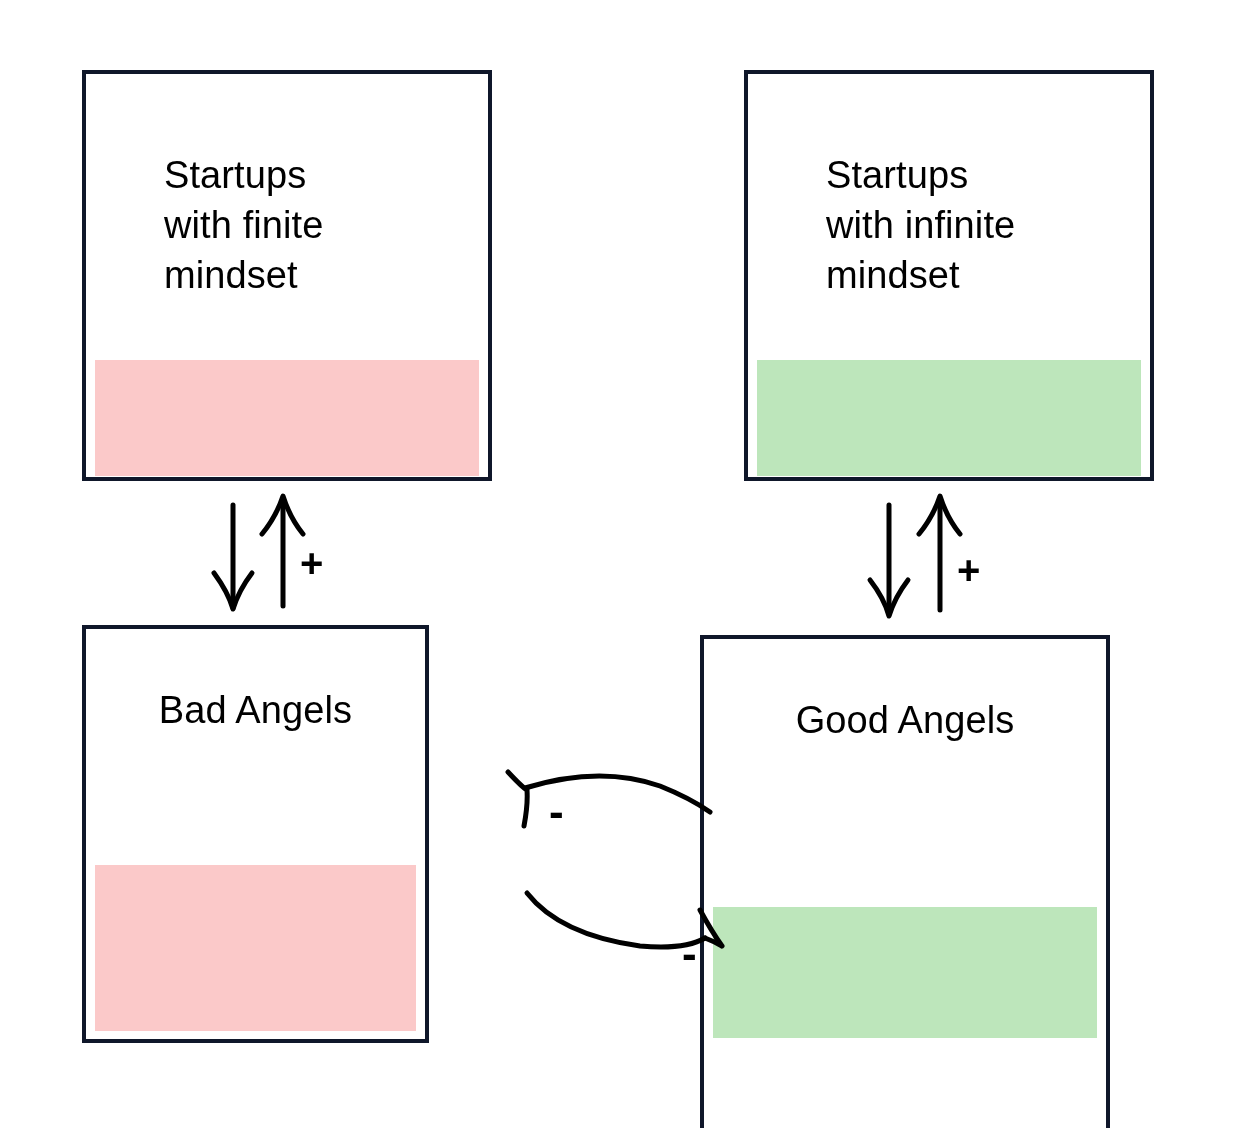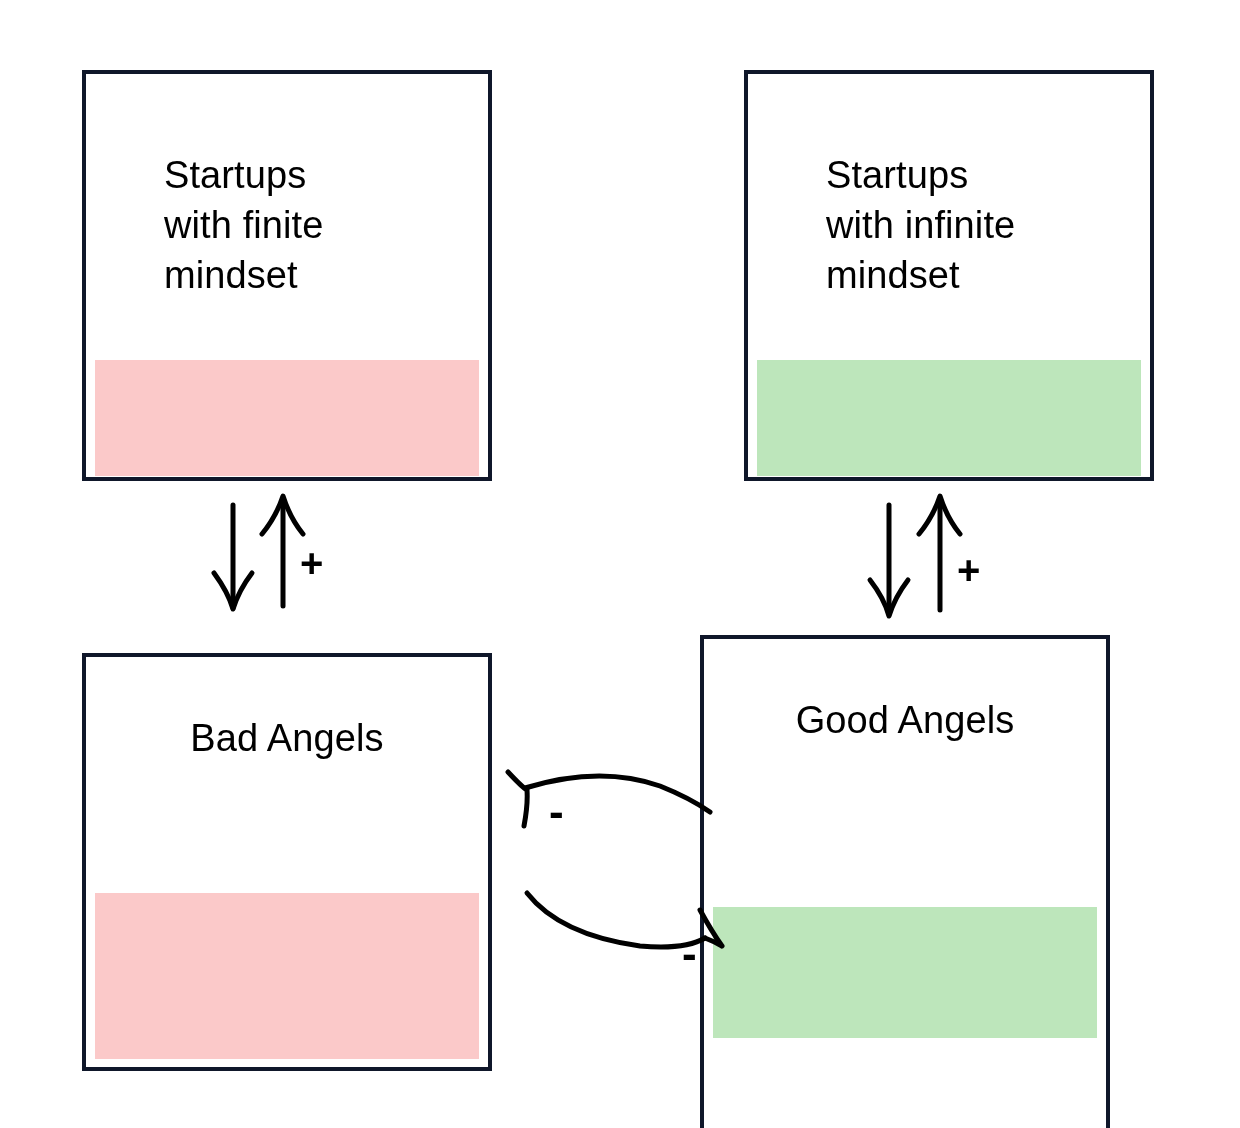--- a/index.html
+++ b/index.html
@@ -76,21 +76,21 @@
 mindset</div>
   </div>
 
   <div class="node-box" style="left:744px; top:70px; width:410px; height:411px;">
     <div class="stock-fill" style="top:286px; height:116px; background:#bde6bb;"></div>
     <div class="node-label">Startups
 with infinite
 mindset</div>
   </div>
 
-  <div class="node-box" style="left:82px; top:625px; width:410px; height:418px;margin-top:28px;">
+  <div class="node-box" style="left:82px; top:625px; width:347px; height:418px;">
     <div class="stock-fill" style="top:236px; height:166px; background:#fbc9c9;"></div>
     <div class="node-label centered">Bad Angels</div>
   </div>
 
   <div class="node-box" style="left:700px; top:635px; width:410px; height:506px;">
     <div class="stock-fill" style="top:268px; height:131px; background:#bde6bb;"></div>
     <div class="node-label centered">Good Angels</div>
   </div>
 
   <svg class="svg-layer" viewBox="0 0 1240 1128">

